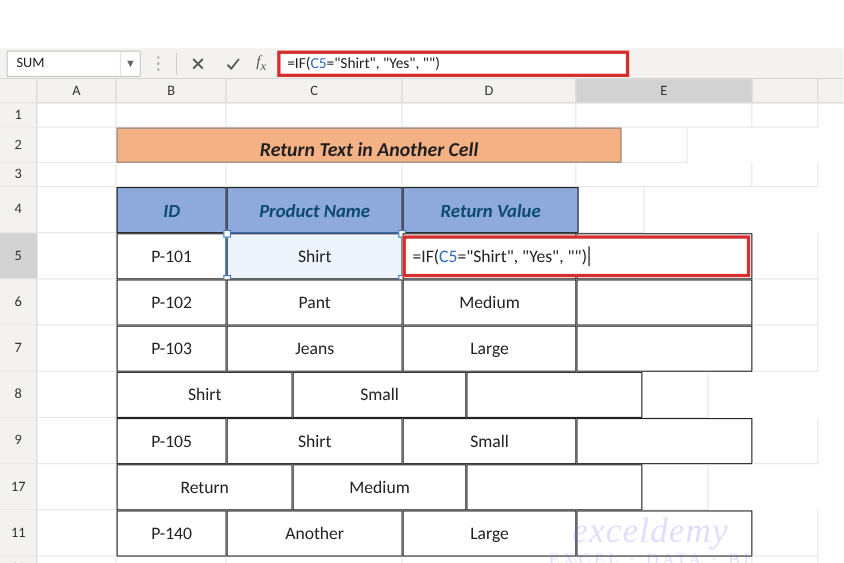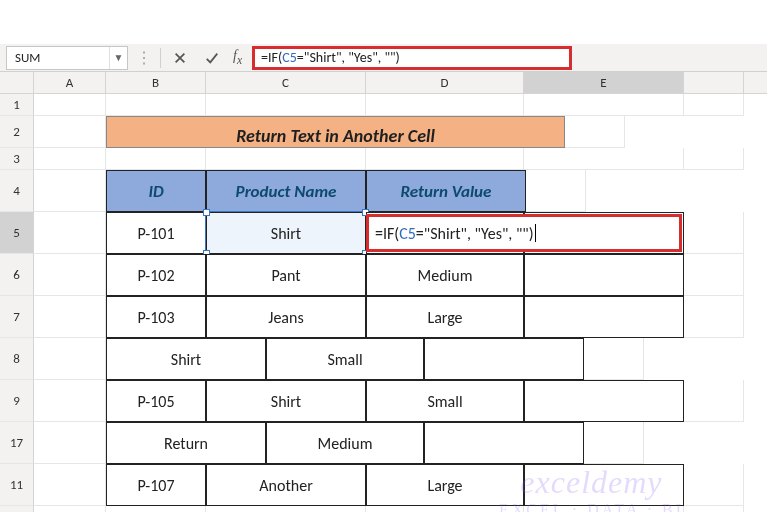--- a/index.html
+++ b/index.html
@@ -230,21 +230,21 @@
       <div class="cell colD h-tall tdcell">
           <span>Medium</span>
         </div>
       <div class="cell colE h-tall tdcell"></div>
       <div class="cell colF h-tall"></div>
     </div>
     <div class="row">
       <div class="rowh h-tall">11</div>
       <div class="cell colA h-tall"></div>
       <div class="cell colB h-tall tdcell">
-          <span>P-107</span>
+          <span>P-140</span>
         </div>
       <div class="cell colC h-tall tdcell">
           <span>Another</span>
         </div>
       <div class="cell colD h-tall tdcell">
           <span>Large</span>
         </div>
       <div class="cell colE h-tall tdcell"></div>
       <div class="cell colF h-tall"></div>
     </div>

